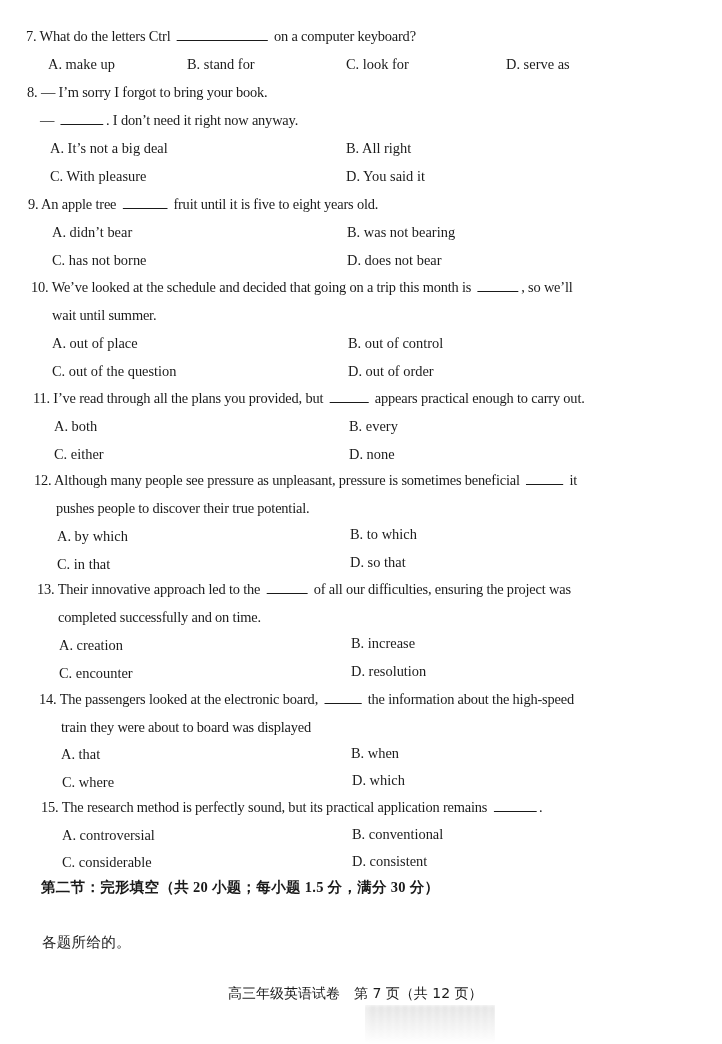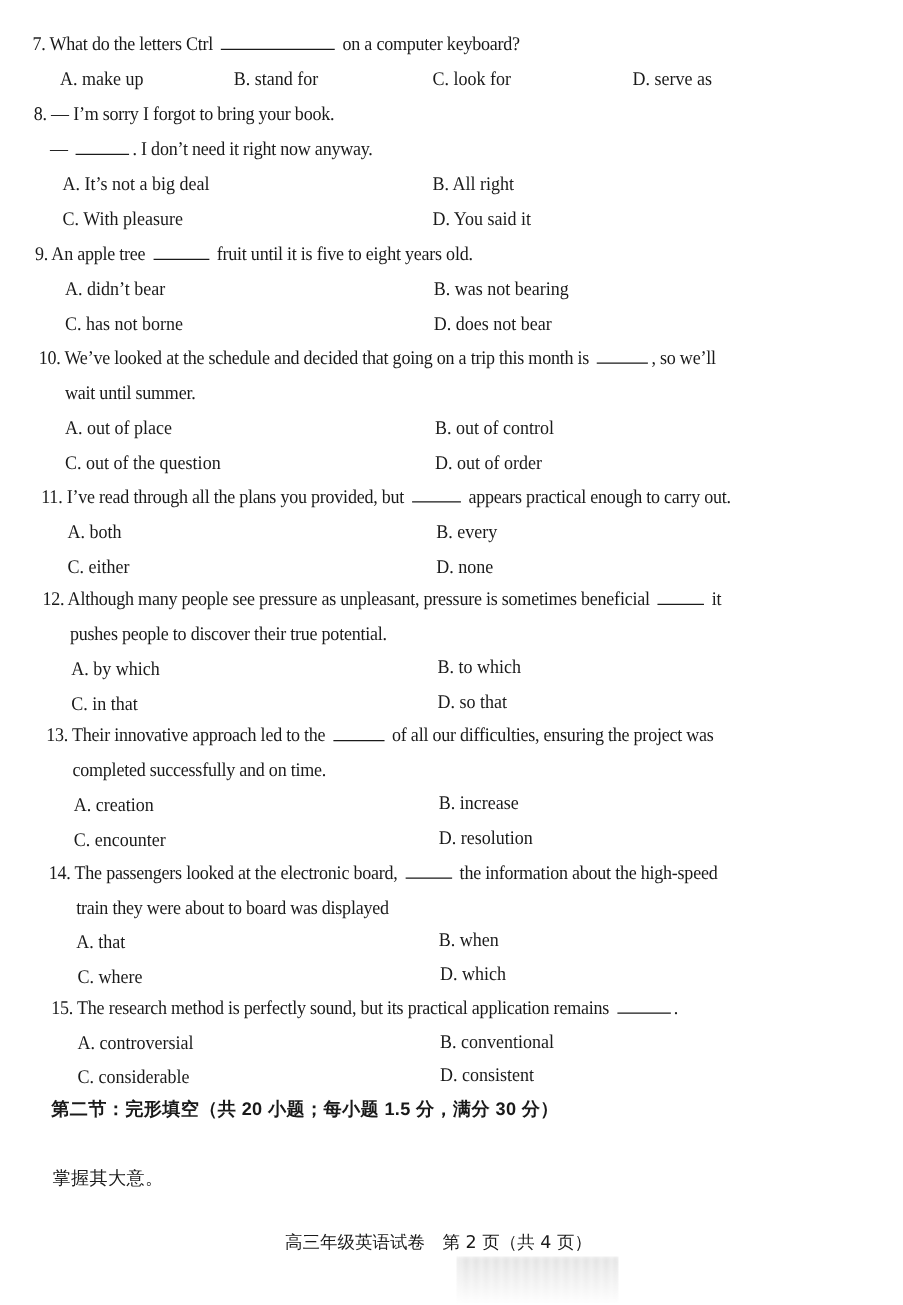--- a/index.html
+++ b/index.html
@@ -38,21 +38,21 @@
     }
     .blank {
       display: inline-block;
       border-bottom: 1.2px solid #1a1a1a;
       height: 1px;
       vertical-align: baseline;
       margin: 0 3px;
     }
     .cn {
       position: absolute;
-      font-family: Liberation Sans, sans-serif;
+      font-family: Liberation Serif, serif;
       font-size: 14.5px;
       white-space: nowrap;
       letter-spacing: 0.3px;
     }
     .footer {
       position: absolute;
       font-family: "DejaVu Sans", sans-serif;
       font-size: 14px;
       white-space: nowrap;
       left: 228px;
@@ -172,17 +172,17 @@
     <span>15.</span>
     <span>The research method is perfectly sound, but its practical application remains</span>
     <span class="blank" style="width:46px;"></span><span>.</span>
   </div>
   <div class="opt" style="left:62px; top:826px;">A. controversial</div>
   <div class="opt" style="left:352px; top:825px;">B. conventional</div>
   <div class="opt" style="left:62px; top:853px;">C. considerable</div>
   <div class="opt" style="left:352px; top:852px;">D. consistent</div>
 
   <div class="cn" style="left:41px; top:878px; font-weight:bold;">第二节：完形填空（共 20 小题；每小题 1.5 分，满分 30 分）</div>
-  <div class="cn" style="left:42px; top:933px;">掌握其大意。</div>
+  <div class="cn" style="left:42px; top:933px;">各题所给的。</div>
 
-  <div class="footer">高三年级英语试卷　第 2 页（共 4 页）</div>
+  <div class="footer">高三年级英语试卷　第 7 页（共 12 页）</div>
   <div class="smudge"></div>
 </div>
 
 </body></html>

